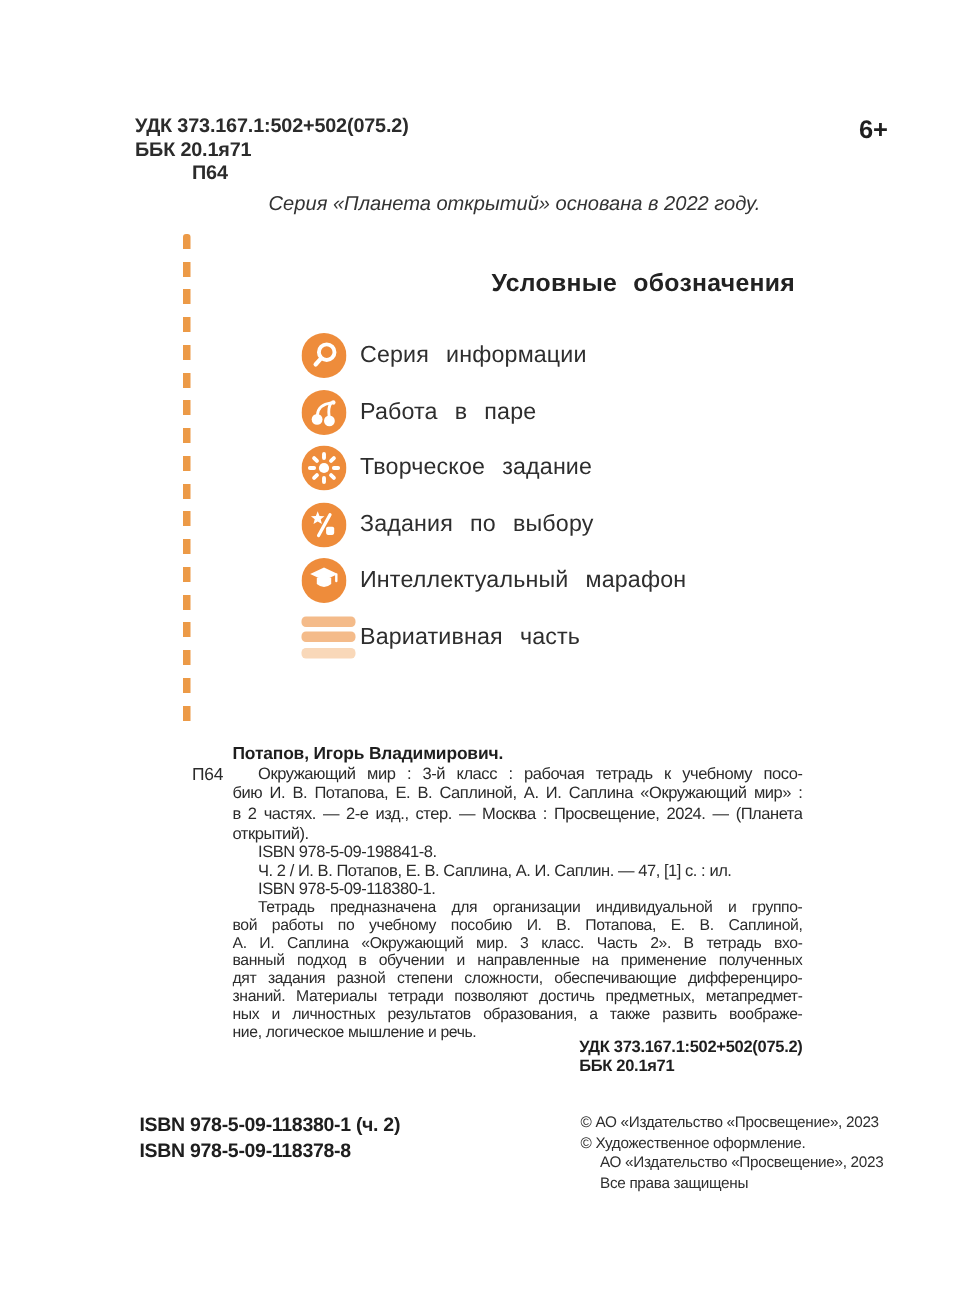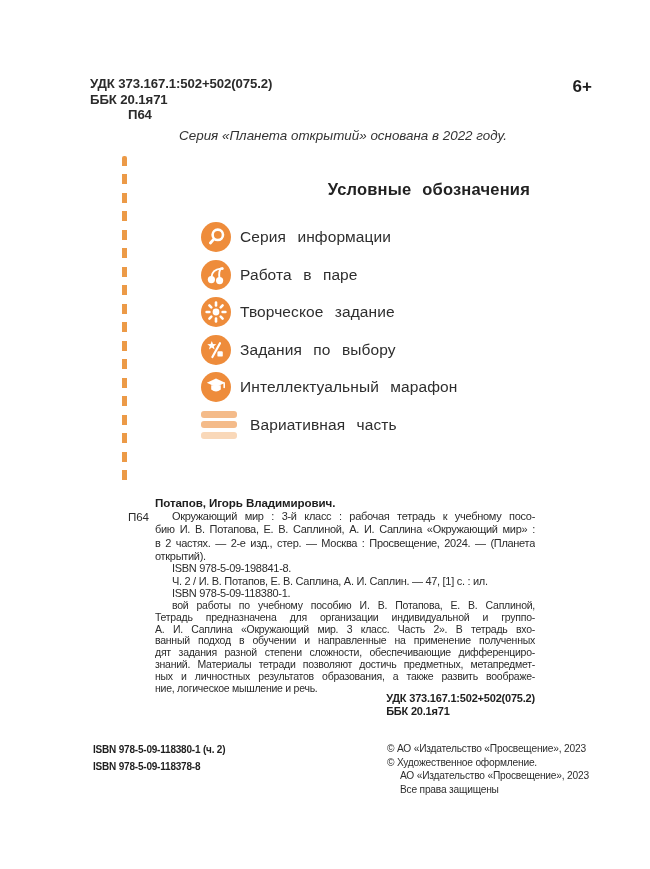--- a/index.html
+++ b/index.html
@@ -28,36 +28,36 @@
   .legend-title{left:150px;top:180px;width:380px;text-align:right;font-size:16.5px;font-weight:bold;color:#222;word-spacing:6px;letter-spacing:0.2px;}
   .legend{left:201px;top:222px;}
   .lrow{display:flex;align-items:center;height:30px;margin-bottom:7.5px;}
   .licon{width:30px;height:30px;flex:0 0 30px;}
   .llabel{margin-left:9px;font-size:15.5px;color:#2e2e2e;word-spacing:7px;letter-spacing:0.1px;white-space:nowrap;}
   .stripes{display:flex;flex-direction:column;justify-content:space-between;width:36px;flex-basis:36px;height:30px;padding:1px 0;box-sizing:border-box;}
   .stripes div{height:7px;border-radius:3px;}
   .stripes .s1{background:var(--stripe,#F4BB8A);}
   .stripes .s2{background:var(--stripe,#F4BB8A);}
   .stripes .s3{background:var(--stripe-light,#F9D8B9);}
-  .stripes + .llabel{margin-left:13px;}
+  .stripes + .llabel{margin-left:3px;}
 
   
   .card-author{left:155px;top:496px;font-size:11.6px;font-weight:bold;letter-spacing:-0.1px;color:#1e1e1e;}
   .card-code{left:128px;top:510px;font-size:11.6px;letter-spacing:-0.1px;}
   .card-desc{left:155px;top:510px;width:380px;font-size:11px;line-height:13.4px;letter-spacing:-0.3px;overflow:hidden;}
   .card-edition{left:172px;top:562px;width:363px;font-size:11px;line-height:12.7px;letter-spacing:-0.3px;white-space:nowrap;}
   .card-annot{left:155px;top:600px;width:380px;font-size:10.5px;line-height:11.8px;letter-spacing:-0.25px;overflow:hidden;}
   .card-udkblock{right:115px;top:692px;font-size:11px;font-weight:bold;line-height:13px;letter-spacing:-0.2px;text-align:left;color:#1e1e1e;}
 
   .just .tline{text-align:justify;text-align-last:justify;}
   .just .tline-last{text-align-last:left;}
   .just .tline:first-child{padding-left:17px;}
 
   
-  .foot-isbn{left:93px;top:742px;font-size:10px;font-weight:bold;line-height:16.5px;letter-spacing:-0.2px;color:#1e1e1e;}
+  .foot-isbn{left:93px;top:742px;font-size:13px;font-weight:bold;line-height:16.5px;letter-spacing:-0.2px;color:#1e1e1e;}
   .foot-copy{left:387px;top:742px;font-size:10.2px;line-height:13.6px;letter-spacing:-0.2px;color:#2e2e2e;}
   .foot-copy .tline:nth-child(n+3){padding-left:13px;}
 </style>
 </head>
 <body>
 
 <div>
 
   <div class="abs hdr-codes">
     <div>УДК 373.167.1:502+502(075.2)</div>
@@ -161,22 +161,22 @@
       <div class="tline">бию И. В. Потапова, Е. В. Саплиной, А. И. Саплина «Окружающий мир» :</div>
       <div class="tline">в 2 частях. — 2-е изд., стер. — Москва : Просвещение, 2024. — (Планета</div>
       <div class="tline tline-last">открытий).</div>
     </div>
   <div class="abs card-edition">
       <div class="tline">ISBN 978-5-09-198841-8.</div>
       <div class="tline">Ч. 2 / И. В. Потапов, Е. В. Саплина, А. И. Саплин. — 47, [1] с. : ил.</div>
       <div class="tline tline-last">ISBN 978-5-09-118380-1.</div>
     </div>
   <div class="abs card-annot just">
+      <div class="tline">Тетрадь предназначена для организации индивидуальной и группо-</div>
       <div class="tline">вой работы по учебному пособию И. В. Потапова, Е. В. Саплиной,</div>
-      <div class="tline">Тетрадь предназначена для организации индивидуальной и группо-</div>
       <div class="tline">А. И. Саплина «Окружающий мир. 3 класс. Часть 2». В тетрадь вхо-</div>
       <div class="tline">ванный подход в обучении и направленные на применение полученных</div>
       <div class="tline">дят задания разной степени сложности, обеспечивающие дифференциро-</div>
       <div class="tline">знаний. Материалы тетради позволяют достичь предметных, метапредмет-</div>
       <div class="tline">ных и личностных результатов образования, а также развить воображе-</div>
       <div class="tline tline-last">ние, логическое мышление и речь.</div>
     </div>
   <div class="abs card-udkblock">
     <div>УДК 373.167.1:502+502(075.2)</div>
     <div>ББК 20.1я71</div>

